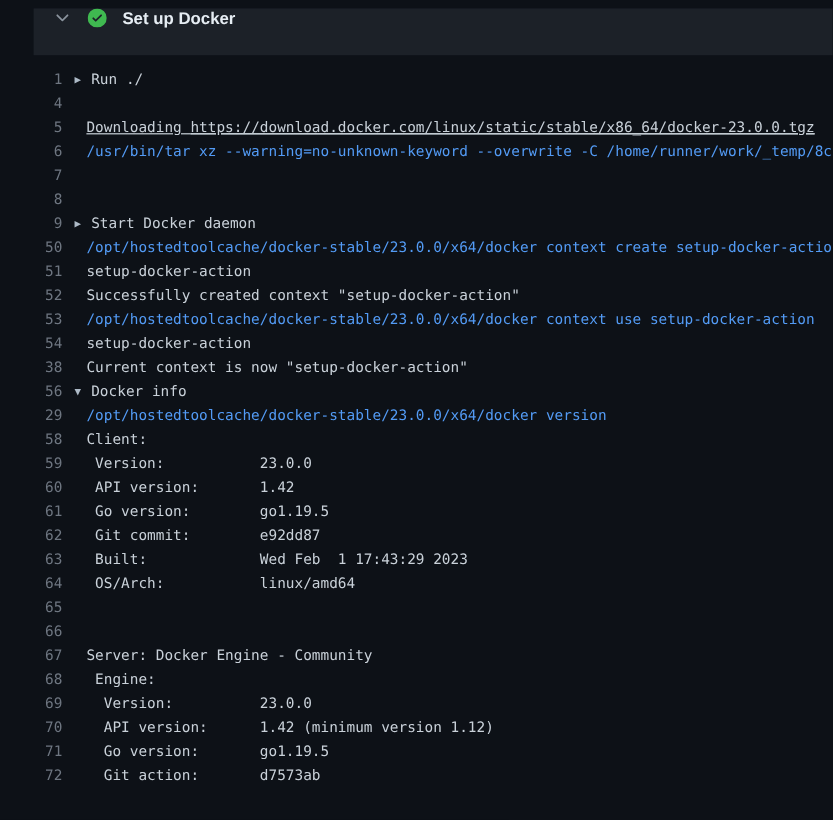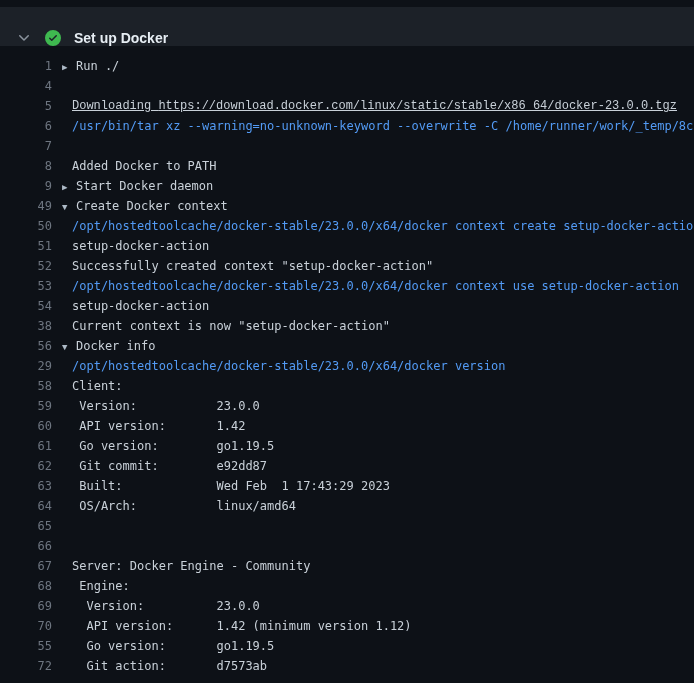--- a/index.html
+++ b/index.html
@@ -6,24 +6,25 @@
   html,body { width:694px; height:683px; overflow:hidden; }
   body {
     background: var(--background, #0d1117);
     font-family: "Liberation Sans", sans-serif;
   }
   .step-header {
     margin-top:7px;
     height:39px;
     background: var(--header-background, #1c2128);
     display:flex;
-    align-items:flex-end;
+    align-items:flex-start;
     padding:0 16px;
     gap:13px;
     cursor:pointer;
+    margin-left:28px;
   }
   .icon-wrap { display:flex; align-items:center; justify-content:center; width:16px; height:16px; flex:none; }
   .step-title {
     color:#e6edf3;
     font-size:14px;
     font-weight:600;
   }
   .log-console {
     padding-top:10px;
     font-family:"DejaVu Sans Mono","Liberation Mono",monospace;
@@ -47,21 +48,21 @@
   .group-line .line-content { padding-left:10px; }
   .line-content.command { color: var(--command-blue, #539bf5); }
   .arrow {
     display:inline-block;
     width:14px;
     font-size:9px;
     color:#adbac7;
     vertical-align:middle;
     cursor:pointer;
   }
-  .link { text-decoration:underline; cursor:pointer;font-family:Liberation Mono, monospace; }
+  .link { text-decoration:underline; cursor:pointer; }
 </style>
 </head>
 <body>
 
 <div class="step-header">
   <span class="icon-wrap">
     <svg width="16" height="16" viewBox="0 0 16 16" aria-hidden="true">
       <path fill="#8b949e" d="M12.78 5.22a.75.75 0 0 1 0 1.06l-4.25 4.25a.75.75 0 0 1-1.06 0L3.22 6.28a.75.75 0 0 1 1.06-1.06L8 8.94l3.72-3.72a.75.75 0 0 1 1.06 0z"></path>
     </svg>
   </span>
@@ -72,23 +73,22 @@
   </span>
   <span class="step-title">Set up Docker</span>
 </div>
 
 <div class="log-console">
     <div class="log-line group-line"><span class="line-num">1</span><span class="line-content group"><span class="arrow">▶</span><span>Run ./</span></span></div>
     <div class="log-line group-line"><span class="line-num">4</span></div>
     <div class="log-line"><span class="line-num">5</span><span class="line-content link"><span>Downloading </span><span class="link">https://download.docker.com/linux/static/stable/x86_64/docker-23.0.0.tgz</span></span></div>
     <div class="log-line"><span class="line-num">6</span><span class="line-content command">/usr/bin/tar xz --warning=no-unknown-keyword --overwrite -C /home/runner/work/_temp/8c93</span></div>
     <div class="log-line"><span class="line-num">7</span></div>
-    <div class="log-line"><span class="line-num">8</span><span class="line-content text">Added Docker to PATH</span></div>
+    <div class="log-line"><span class="line-num">8</span></div>
     <div class="log-line group-line"><span class="line-num">9</span><span class="line-content group"><span class="arrow">▶</span><span>Start Docker daemon</span></span></div>
-    <div class="log-line group-line"><span class="line-num">49</span><span class="line-content group"><span class="arrow">▼</span><span>Create Docker context</span></span></div>
     <div class="log-line"><span class="line-num">50</span><span class="line-content command">/opt/hostedtoolcache/docker-stable/23.0.0/x64/docker context create setup-docker-action</span></div>
     <div class="log-line"><span class="line-num">51</span><span class="line-content text">setup-docker-action</span></div>
     <div class="log-line"><span class="line-num">52</span><span class="line-content text">Successfully created context "setup-docker-action"</span></div>
     <div class="log-line"><span class="line-num">53</span><span class="line-content command">/opt/hostedtoolcache/docker-stable/23.0.0/x64/docker context use setup-docker-action</span></div>
     <div class="log-line"><span class="line-num">54</span><span class="line-content text">setup-docker-action</span></div>
     <div class="log-line"><span class="line-num">38</span><span class="line-content text">Current context is now "setup-docker-action"</span></div>
     <div class="log-line group-line"><span class="line-num">56</span><span class="line-content group"><span class="arrow">▼</span><span>Docker info</span></span></div>
     <div class="log-line"><span class="line-num">29</span><span class="line-content command">/opt/hostedtoolcache/docker-stable/23.0.0/x64/docker version</span></div>
     <div class="log-line"><span class="line-num">58</span><span class="line-content text">Client:</span></div>
     <div class="log-line"><span class="line-num">59</span><span class="line-content text"> Version:           23.0.0</span></div>
@@ -96,15 +96,15 @@
     <div class="log-line"><span class="line-num">61</span><span class="line-content text"> Go version:        go1.19.5</span></div>
     <div class="log-line"><span class="line-num">62</span><span class="line-content text"> Git commit:        e92dd87</span></div>
     <div class="log-line"><span class="line-num">63</span><span class="line-content text"> Built:             Wed Feb  1 17:43:29 2023</span></div>
     <div class="log-line"><span class="line-num">64</span><span class="line-content text"> OS/Arch:           linux/amd64</span></div>
     <div class="log-line"><span class="line-num">65</span></div>
     <div class="log-line"><span class="line-num">66</span><span class="line-content text"></span></div>
     <div class="log-line"><span class="line-num">67</span><span class="line-content text">Server: Docker Engine - Community</span></div>
     <div class="log-line"><span class="line-num">68</span><span class="line-content text"> Engine:</span></div>
     <div class="log-line"><span class="line-num">69</span><span class="line-content text">  Version:          23.0.0</span></div>
     <div class="log-line"><span class="line-num">70</span><span class="line-content text">  API version:      1.42 (minimum version 1.12)</span></div>
-    <div class="log-line"><span class="line-num">55</span><span class="line-content text">  Go version:       go1.19.5</span></div>
+    <div class="log-line"><span class="line-num">71</span><span class="line-content text">  Go version:       go1.19.5</span></div>
     <div class="log-line"><span class="line-num">72</span><span class="line-content text">  Git action:       d7573ab</span></div>
   </div>
 
 </body></html>

